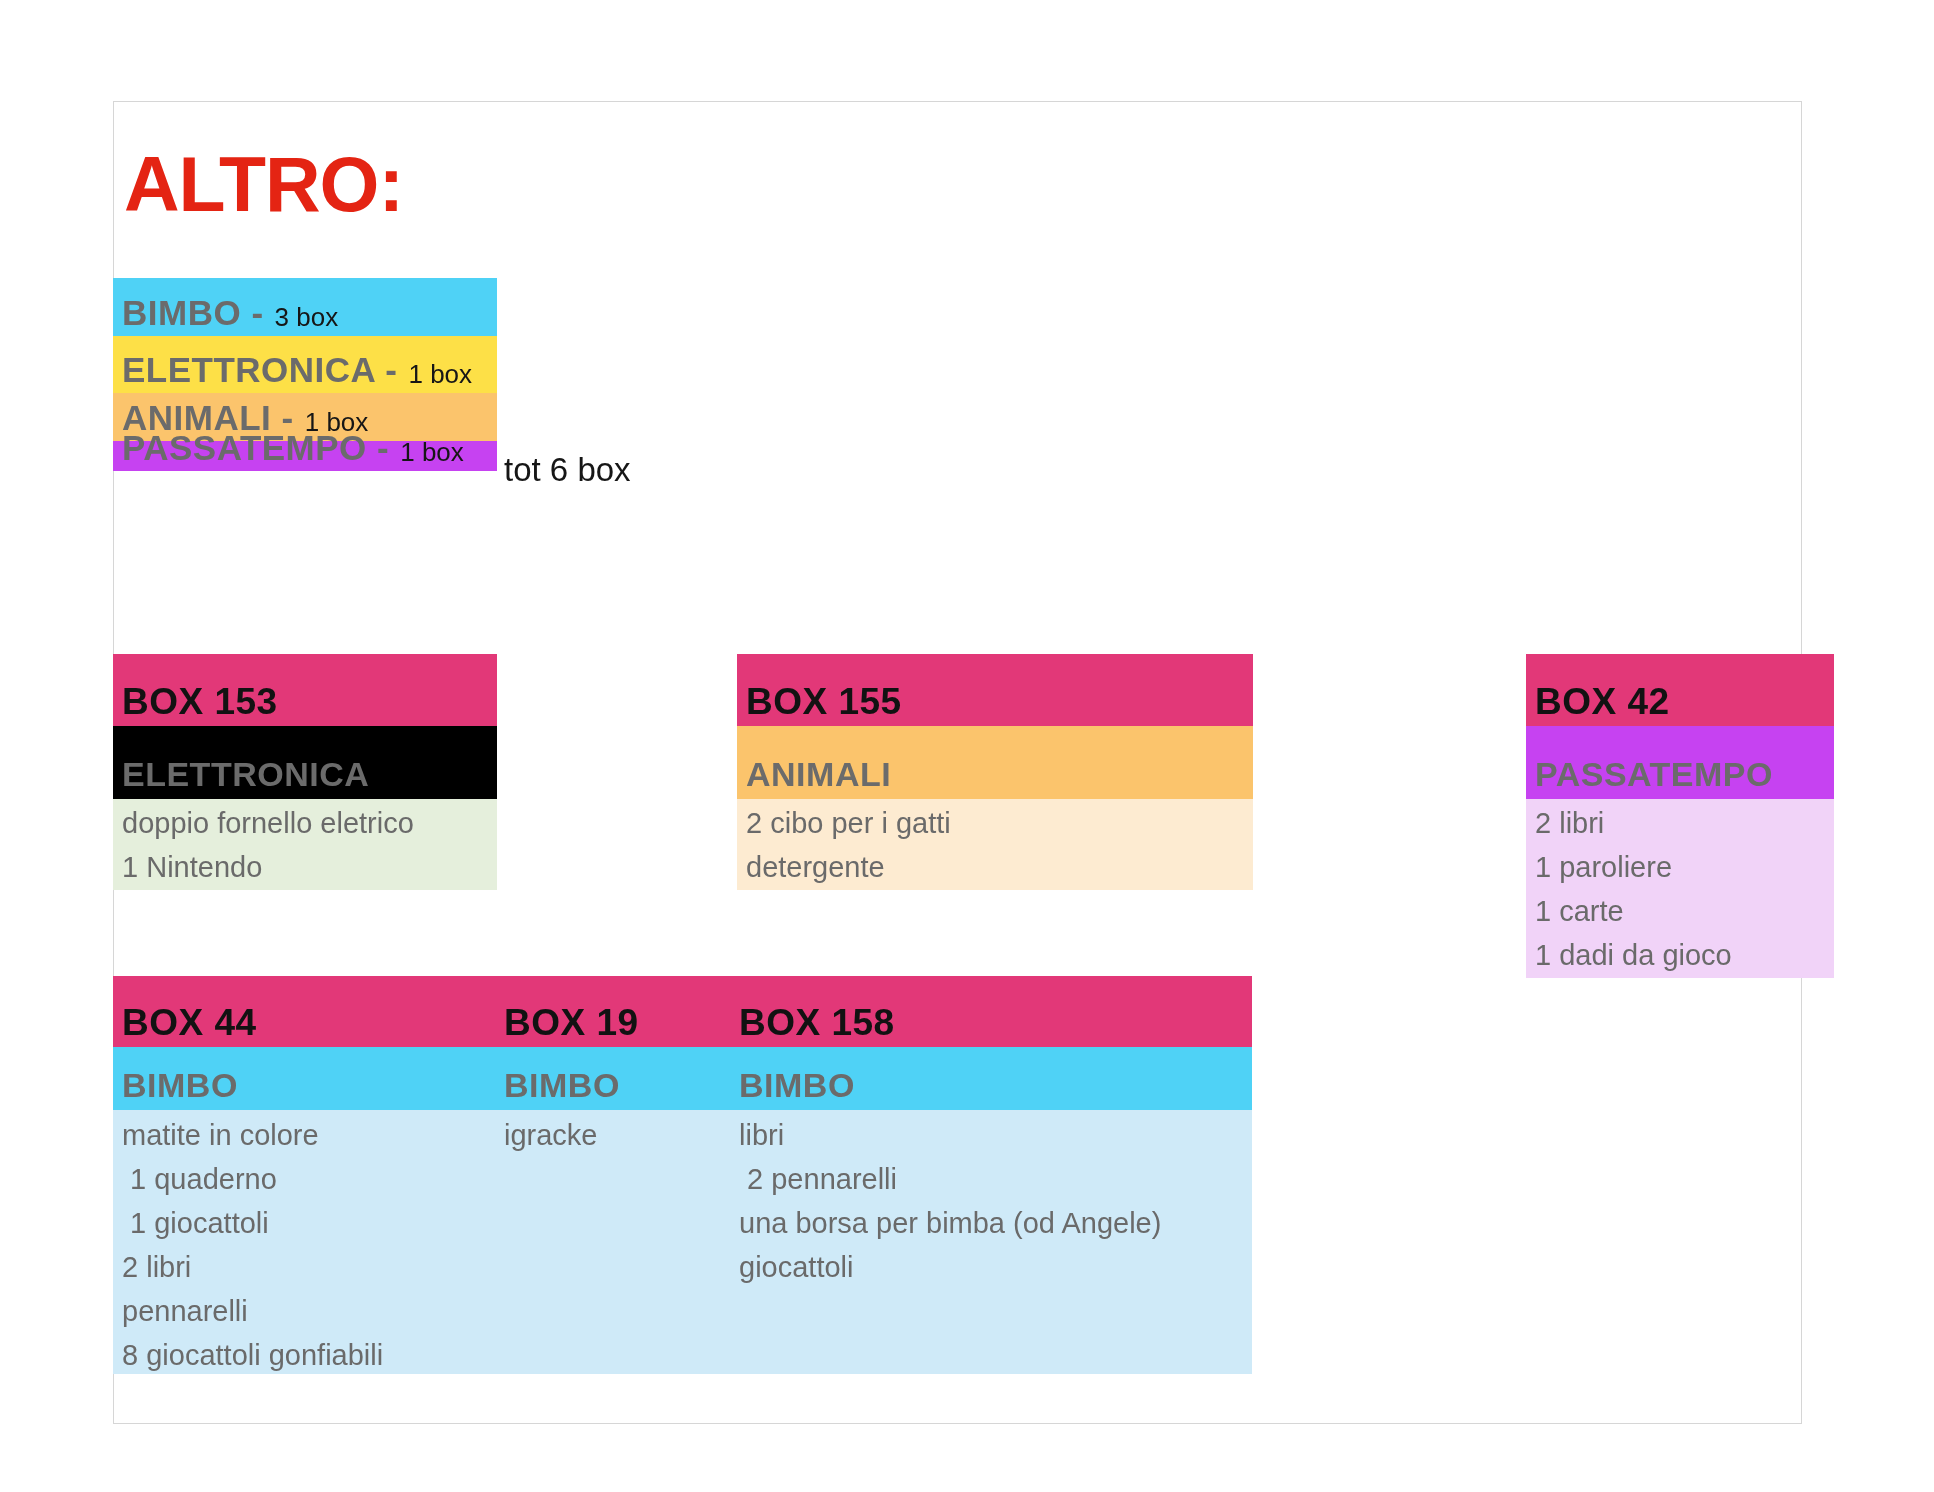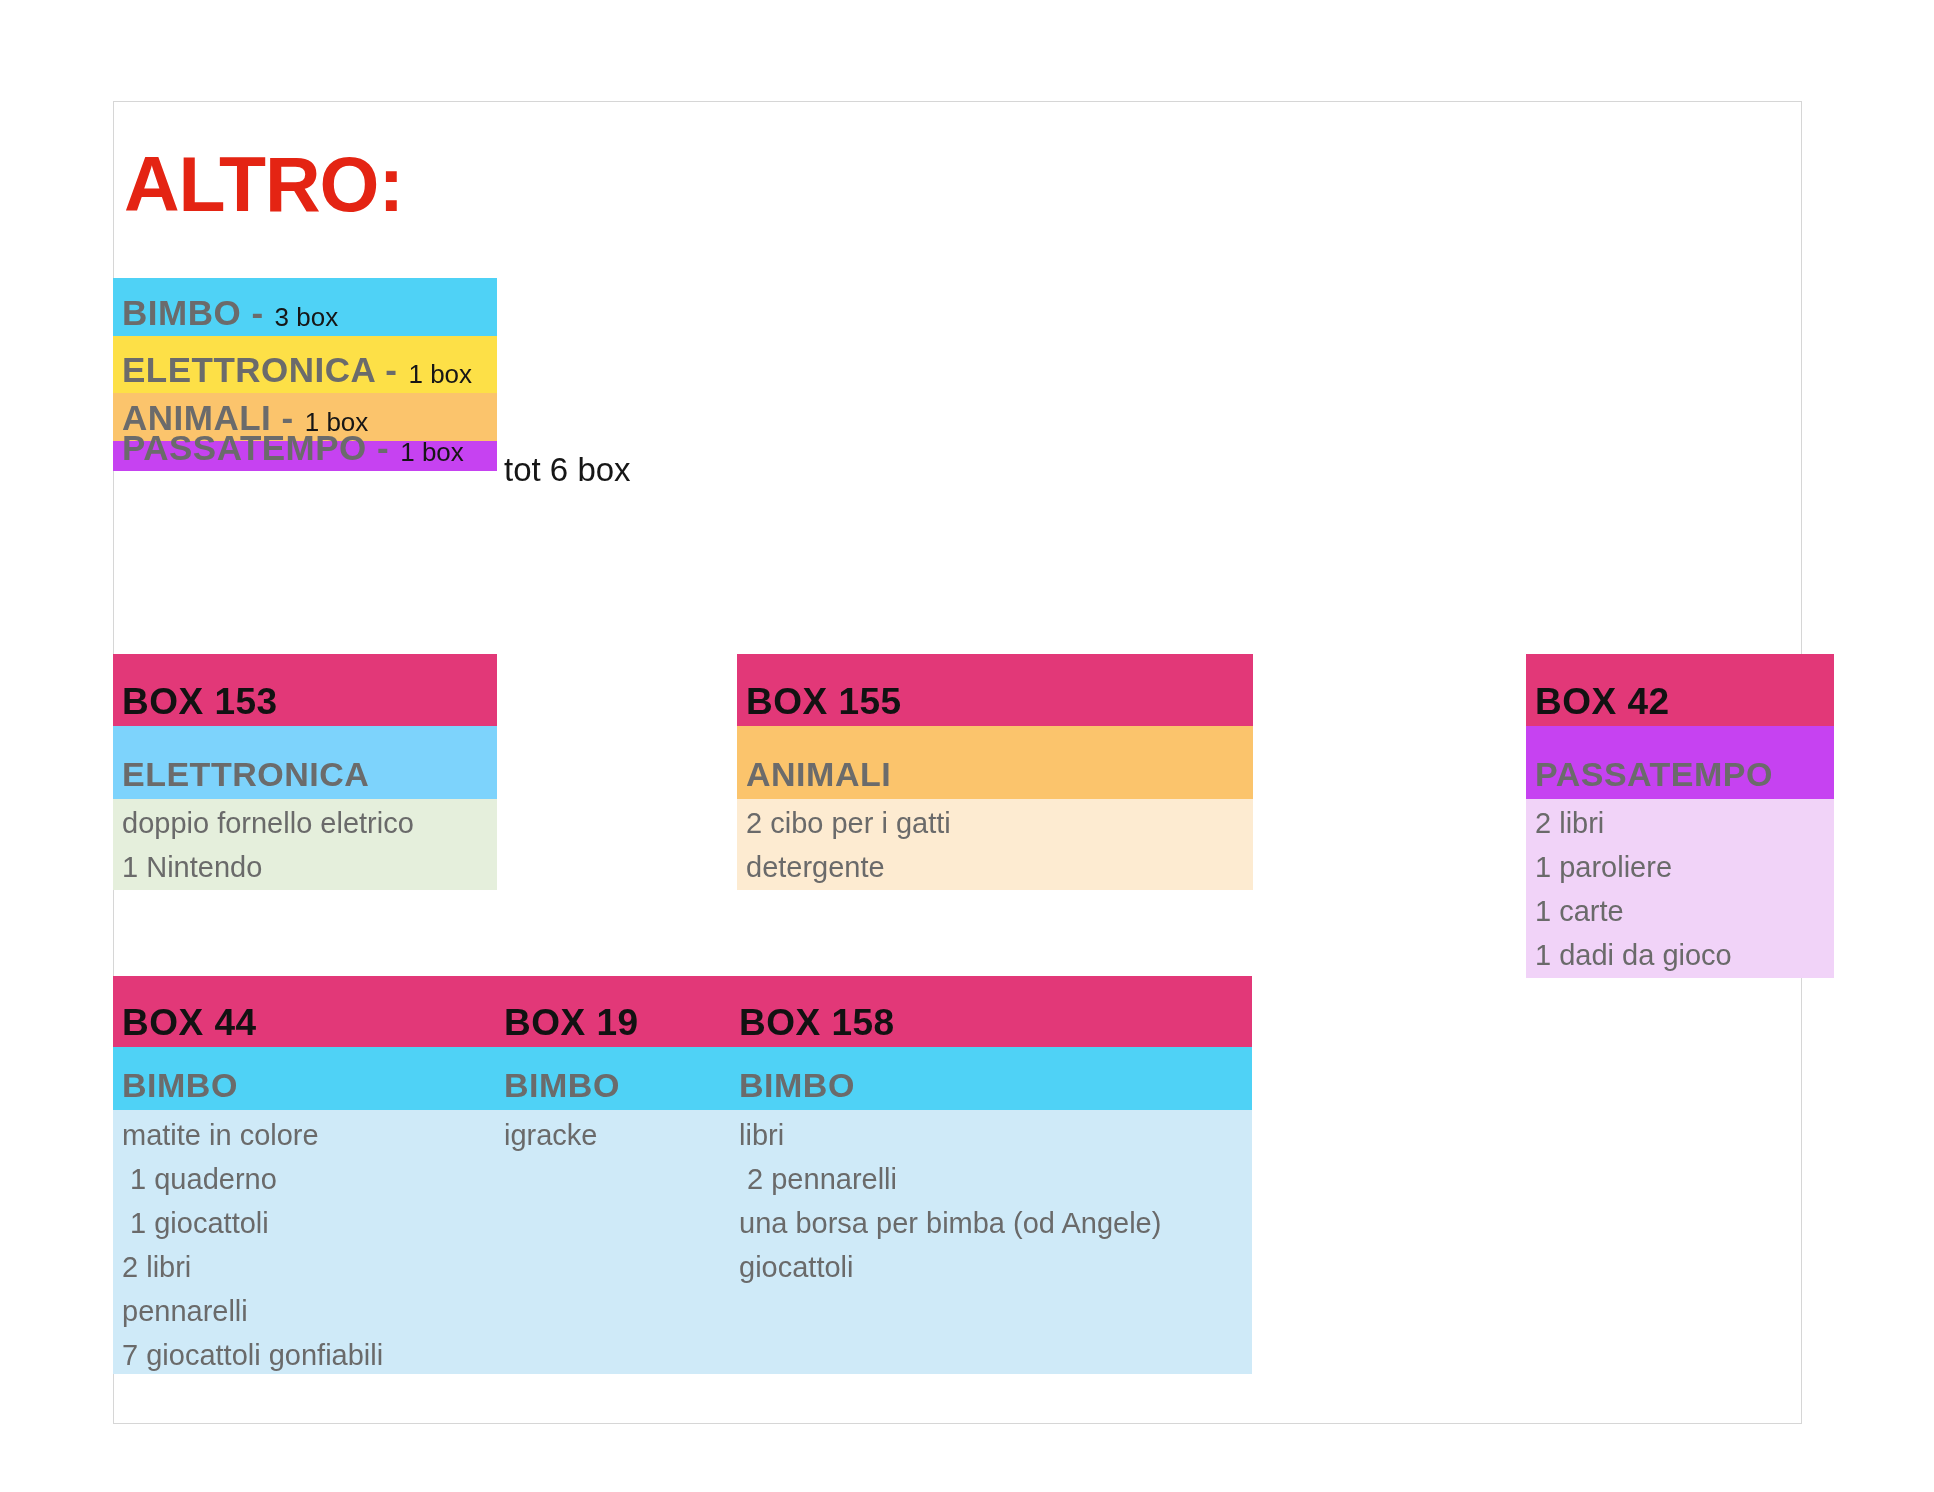--- a/index.html
+++ b/index.html
@@ -28,21 +28,21 @@
     position:absolute;left:390px;top:339px;height:48px;display:flex;align-items:flex-end;
     padding-bottom:3px;font-size:33px;color:#161616;white-space:pre;
   }
   
   .card{position:absolute;top:552px;}
   .card-153{left:-1px;width:384px;}
   .card-155{left:623px;width:516px;}
   .card-42{left:1379px;width:308px;margin-left:33px;}
   .band{position:relative;}
   .card-header{height:72px;background:#e23878;}
-  .cat-elettronica{height:73px;background:#7dd3fc;}
+  .cat-elettronica{height:73px;background:#000000;}
   .cat-animali{height:73px;background:#fbc46c;}
   .cat-passatempo{height:73px;background:#c642f1;}
   .box-label{
     position:absolute;left:9px;bottom:3px;
     font-size:37px;font-weight:700;color:#121212;letter-spacing:0.5px;white-space:pre;
   }
   .cat-label{
     position:absolute;left:9px;bottom:5px;
     font-size:34px;font-weight:700;color:#6b6b6b;letter-spacing:0.5px;white-space:pre;
   }
@@ -146,21 +146,21 @@
         <span class="cat-label pos-c2">BIMBO</span>
         <span class="cat-label pos-c3">BIMBO</span>
       </div>
       <div class="multi-items">
         <div class="items-col pos-c1">
           <div class="item">matite in colore</div>
           <div class="item"> 1 quaderno</div>
           <div class="item"> 1 giocattoli</div>
           <div class="item">2 libri</div>
           <div class="item">pennarelli</div>
-          <div class="item">7 giocattoli gonfiabili</div>
+          <div class="item">8 giocattoli gonfiabili</div>
         </div>
         <div class="items-col pos-c2">
           <div class="item">igracke</div>
         </div>
         <div class="items-col pos-c3">
           <div class="item">libri</div>
           <div class="item"> 2 pennarelli</div>
           <div class="item">una borsa per bimba (od Angele)</div>
           <div class="item">giocattoli</div>
         </div>

